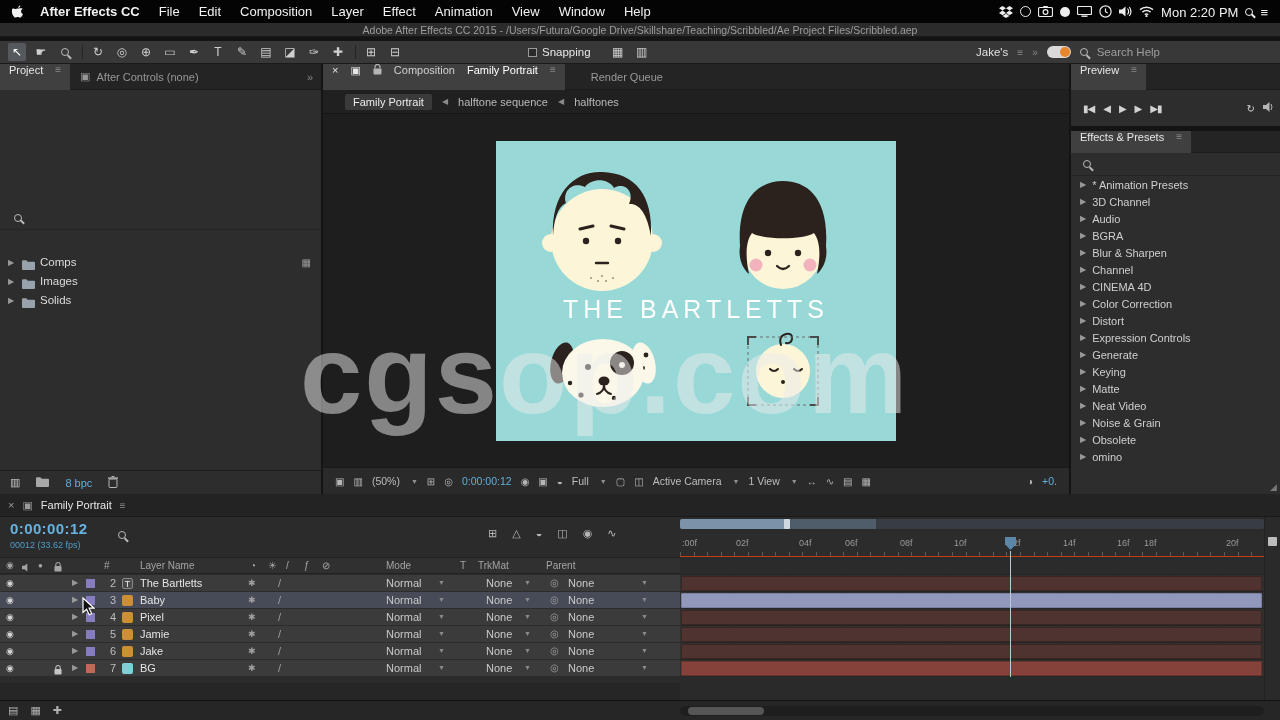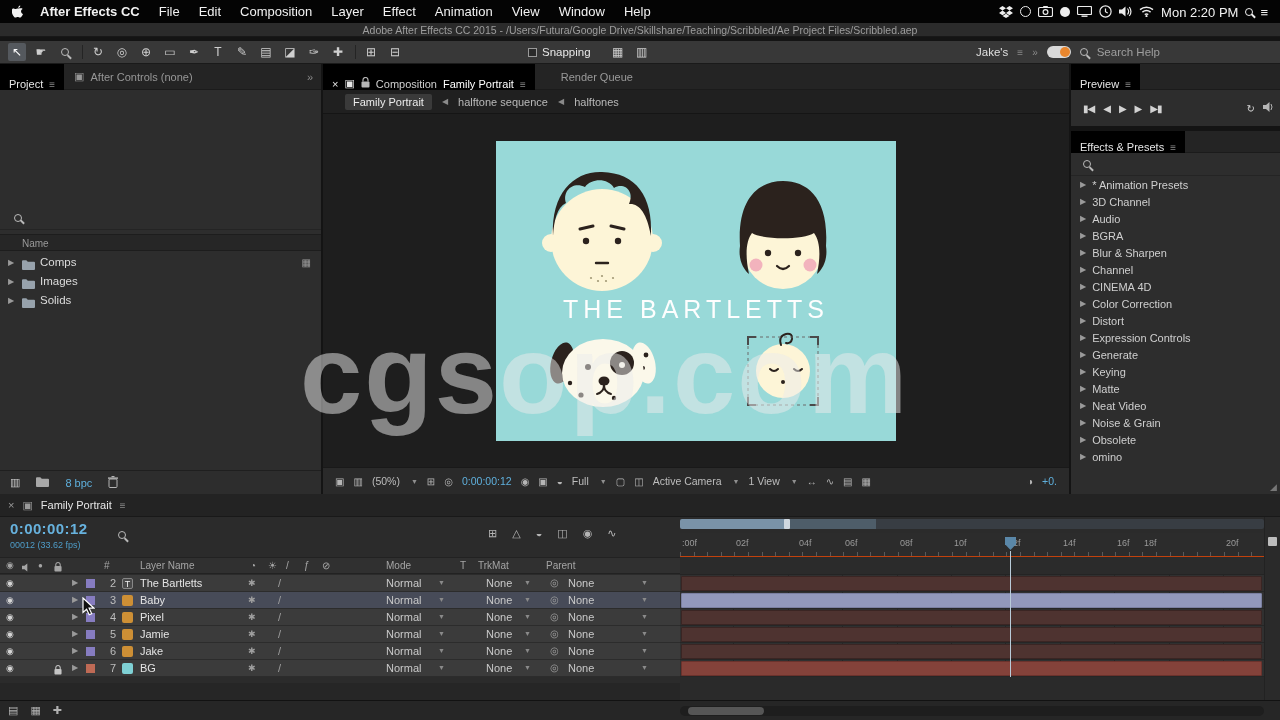--- a/index.html
+++ b/index.html
@@ -24,21 +24,21 @@
 .tool{width:18px;text-align:center;margin-right:6px;font-size:12px;line-height:18px}
 .tool.active{background:#55595e;border-radius:2px;color:#fff}
 .tsep{width:1px;height:14px;background:#242424;margin:0 6px 0 2px}
 .chk{width:9px;height:9px;border:1px solid #9a9a9a;display:inline-block;margin-right:5px;background:#2a2a2a}
 #ws{margin-left:auto;display:flex;align-items:center;gap:9px;padding-right:112px;font-size:11.5px}
 .toggle{width:24px;height:12px;border-radius:6px;background:#d9d9d9;position:relative}
 .toggle::after{content:"";position:absolute;right:1px;top:1px;width:10px;height:10px;border-radius:50%;background:#e8862e}
 
 .panel{position:absolute;background:#2d2d2d}
 .tabbar{height:26px;background:#242424;border-bottom:1px solid #1b1b1b;display:flex;align-items:center;font-size:11px;color:#979797}
-.tab-on{background:#000000;height:26px;display:flex;align-items:flex-end;padding:0 9px;gap:6px;color:#e6e6e6}
+.tab-on{background:#404040;height:26px;display:flex;align-items:flex-start;padding:0 9px;gap:12px;color:#e6e6e6}
 .hmb{color:#8a8a8a;font-size:10px}
 .ovf{margin-left:auto;padding-right:8px;color:#8a8a8a}
 
 #project{left:0;top:64px;width:321px;height:430px}
 #proj-search{position:absolute;left:0;top:142px;width:100%;height:24px;border-bottom:1px solid #242424;display:flex;align-items:center;padding-left:14px}
 #proj-namehdr{position:absolute;left:0;top:170px;width:100%;height:17px;background:#262626;border-top:1px solid #1d1d1d;border-bottom:1px solid #1d1d1d;font-size:10px;color:#9a9a9a;line-height:17px;padding-left:22px}
 .pj-row{position:absolute;left:0;width:100%;height:19px;font-size:11.5px;line-height:19px;color:#dcdcdc}
 .pj-row .disc{position:absolute;left:8px;font-size:8px;color:#9a9a9a}
 .pj-row .fold{position:absolute;left:22px;top:4px}
 .pj-row .lbl{position:absolute;left:40px}
@@ -248,23 +248,20 @@
       <span class="hmb">≡</span>
     </div>
     <div style="display:flex;align-items:center;gap:6px;padding:0 10px">
       <span>▣</span>
       <span>After Controls (none)</span>
     </div>
     <span class="ovf">»</span>
   </div>
   <div id="proj-search">
     <span class="mag"></span>
-  </div>
-  <div id="proj-namehdr">
-    <span>Name</span>
   </div>
   <div class="pj-row" style="top:189px">
     <span class="disc">▶</span>
     <span class="fold"><svg width="13" height="10" viewBox="0 0 13 10">
           <path d="M0 1.2 Q0 0.2 1 0.2 H4.3 L5.8 1.8 H12 Q13 1.8 13 2.8 V9 Q13 10 12 10 H1 Q0 10 0 9 Z" fill="#97a2ac"></path>
         </svg></span>
     <span class="lbl">Comps</span>
     <span class="badge">▦</span>
   </div>
   <div class="pj-row" style="top:208px">

